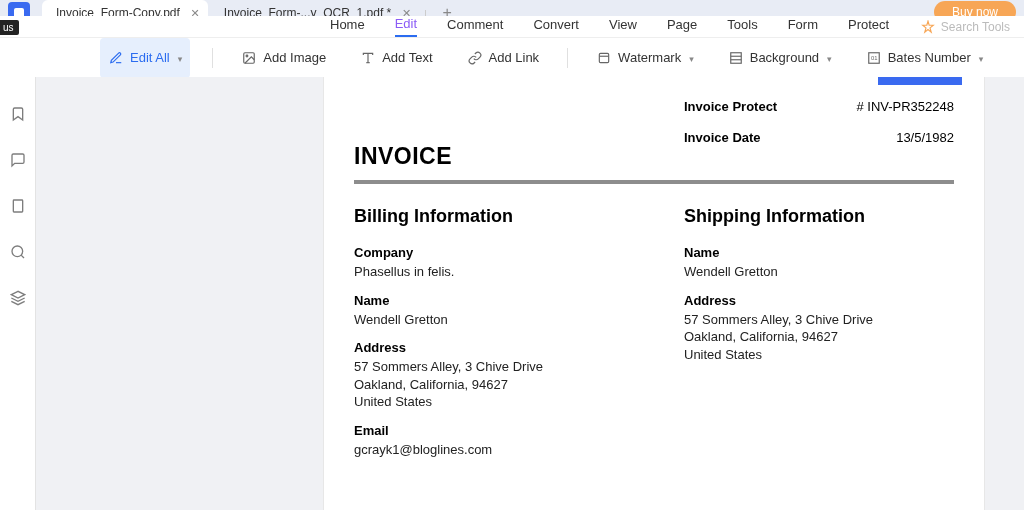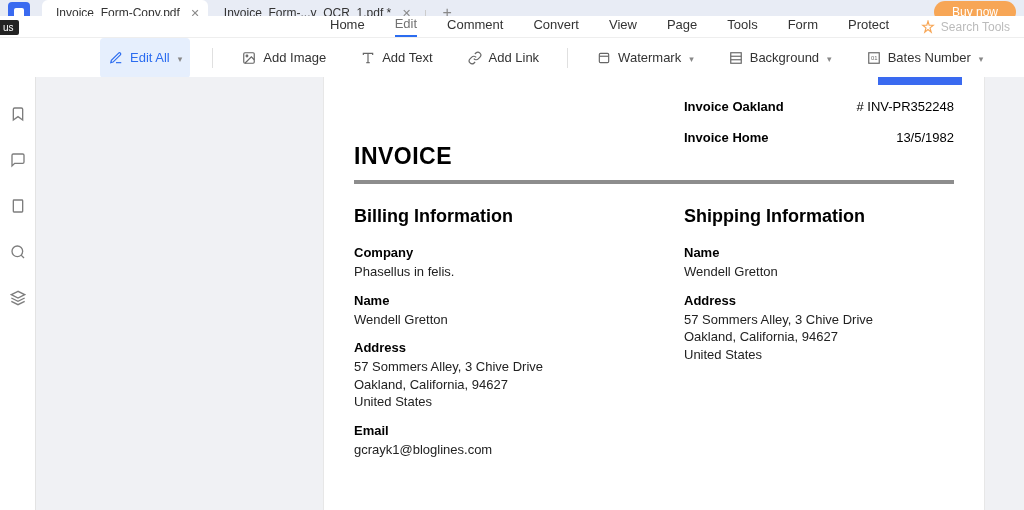--- a/index.html
+++ b/index.html
@@ -17,21 +17,21 @@
   .logo { position: absolute; left: 8px; top: 2px; width: 22px; height: 22px; background: #3a6af0; border-radius: 4px; display: flex; align-items: center; justify-content: center; }
   .logo::before { content: ""; width: 10px; height: 10px; background: #fff; border-radius: 2px; }
 
   
   .quickbar { height: 28px; background: #fff; display: flex; align-items: center; padding-left: 48px; gap: 14px; }
   .qicon { width: 16px; height: 16px; display: flex; align-items: center; justify-content: center; color: #888; cursor: pointer; }
 
   
   .menubar { height: 26px; background: #fff; display: flex; align-items: center; justify-content: flex-start; padding-left: 330px; gap: 30px; position: relative; margin-top: -26px; }
   .menuitem { font-size: 13px; color: #333; cursor: pointer; padding-bottom: 4px; }
-  .menuitem.active { color: #737373; border-bottom: 2px solid #2b6cf0; }
+  .menuitem.active { color: #8b5cf6; border-bottom: 2px solid #2b6cf0; }
   .search-tools { position: absolute; right: 14px; display: flex; align-items: center; gap: 6px; color: #bbb; font-size: 12px; }
 
   
   .toolbar { height: 40px; background: #fff; border-top: 1px solid #eee; display: flex; align-items: center; padding-left: 100px; gap: 22px; }
   .tool { display: flex; align-items: center; gap: 6px; font-size: 13px; color: #333; cursor: pointer; padding: 4px 6px; }
   .tool.active { background: #e6effd; color: #2b6cf0; border-radius: 4px; padding: 12px 8px; }
   .tool .ticon { width: 16px; height: 16px; display: inline-flex; align-items: center; justify-content: center; color: #666; }
   .tool.active .ticon { color: #2b6cf0; }
   .tool .caret::after { content: "▾"; font-size: 9px; margin-left: 2px; color: #888; }
 
@@ -231,25 +231,25 @@
   </div>
   <div class="thumbcol"></div>
 
   <div class="docviewer">
     <div class="page">
       <div class="blue-stripe"></div>
       <div class="hdr-row">
         <div class="title">INVOICE</div>
         <div class="meta">
           <div class="meta-row">
-            <strong>Invoice Oakland</strong>
+            <strong>Invoice Protect</strong>
             <span># INV-PR352248</span>
           </div>
           <div class="meta-row">
-            <strong>Invoice Home</strong>
+            <strong>Invoice Date</strong>
             <span>13/5/1982</span>
           </div>
         </div>
       </div>
       <div class="divider"></div>
       <div class="columns">
         <div class="col">
           <div class="section-h">Billing Information</div>
           <div class="field-label">Company</div>
           <div class="field-val">Phasellus in felis.</div>

